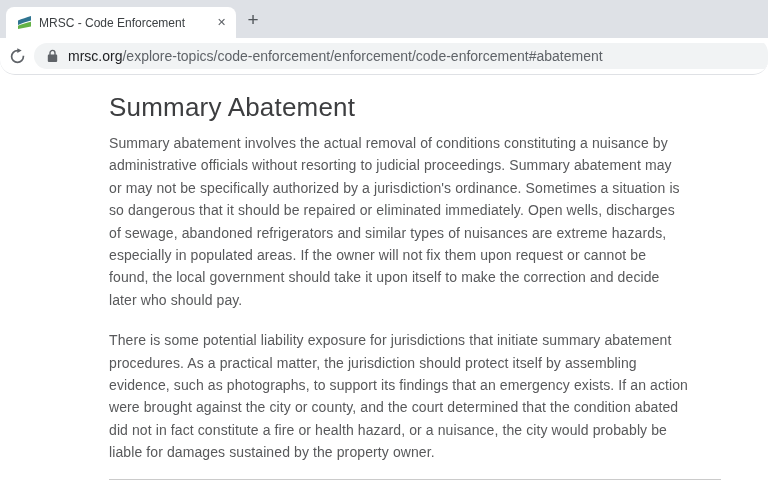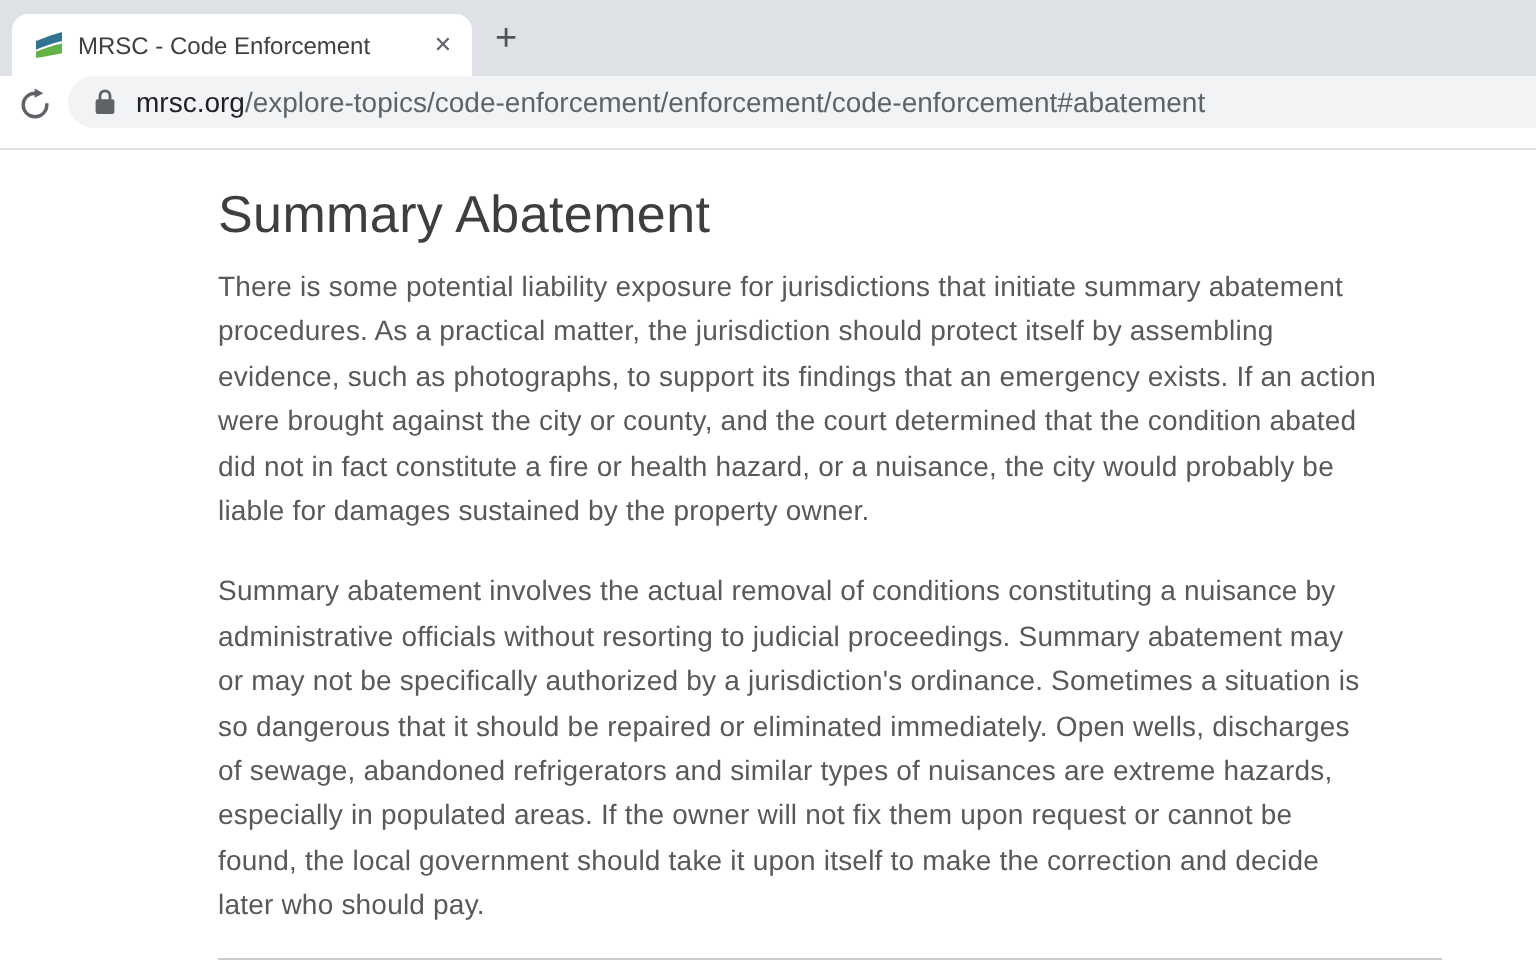--- a/index.html
+++ b/index.html
@@ -60,23 +60,24 @@
     border-radius: 50%;
     cursor: pointer;
   }
 
   
   .toolbar {
     height: 37px;
     background: #ffffff;
     border-bottom: 1px solid #dfe1e5;
     display: flex;
-    align-items: flex-start;
+    align-items: center;
     flex: 0 0 auto;
     overflow: hidden;
+    border-radius: 15px;
   }
   .reload-btn {
     width: 28px; height: 28px;
     margin-left: 3px;
     display: flex; align-items: center; justify-content: center;
     border-radius: 50%;
     cursor: pointer;
     flex: 0 0 auto;
   }
   .omnibox {
@@ -167,31 +168,31 @@
           <rect x="0.8" y="5.6" width="9.4" height="7.4" rx="1.1" fill="#5f6368"></rect>
         </svg>
       </span>
       <span class="url-text"><span class="url-domain">mrsc.org</span><span class="url-path">/explore-topics/code-enforcement/enforcement/code-enforcement#abatement</span></span>
     </div>
   </div>
 
   <div class="page-content">
     <div class="article">
       <h1 class="page-heading">Summary Abatement</h1>
-      <p class="body-para">There is some potential liability exposure for jurisdictions that initiate summary abatement
-procedures. As a practical matter, the jurisdiction should protect itself by assembling
-evidence, such as photographs, to support its findings that an emergency exists. If an action
-were brought against the city or county, and the court determined that the condition abated
-did not in fact constitute a fire or health hazard, or a nuisance, the city would probably be
-liable for damages sustained by the property owner.</p>
       <p class="body-para">Summary abatement involves the actual removal of conditions constituting a nuisance by
 administrative officials without resorting to judicial proceedings. Summary abatement may
 or may not be specifically authorized by a jurisdiction's ordinance. Sometimes a situation is
 so dangerous that it should be repaired or eliminated immediately. Open wells, discharges
 of sewage, abandoned refrigerators and similar types of nuisances are extreme hazards,
 especially in populated areas. If the owner will not fix them upon request or cannot be
 found, the local government should take it upon itself to make the correction and decide
 later who should pay.</p>
+      <p class="body-para">There is some potential liability exposure for jurisdictions that initiate summary abatement
+procedures. As a practical matter, the jurisdiction should protect itself by assembling
+evidence, such as photographs, to support its findings that an emergency exists. If an action
+were brought against the city or county, and the court determined that the condition abated
+did not in fact constitute a fire or health hazard, or a nuisance, the city would probably be
+liable for damages sustained by the property owner.</p>
       <div class="section-divider"></div>
     </div>
   </div>
 
 </div>
 
 </body></html>

